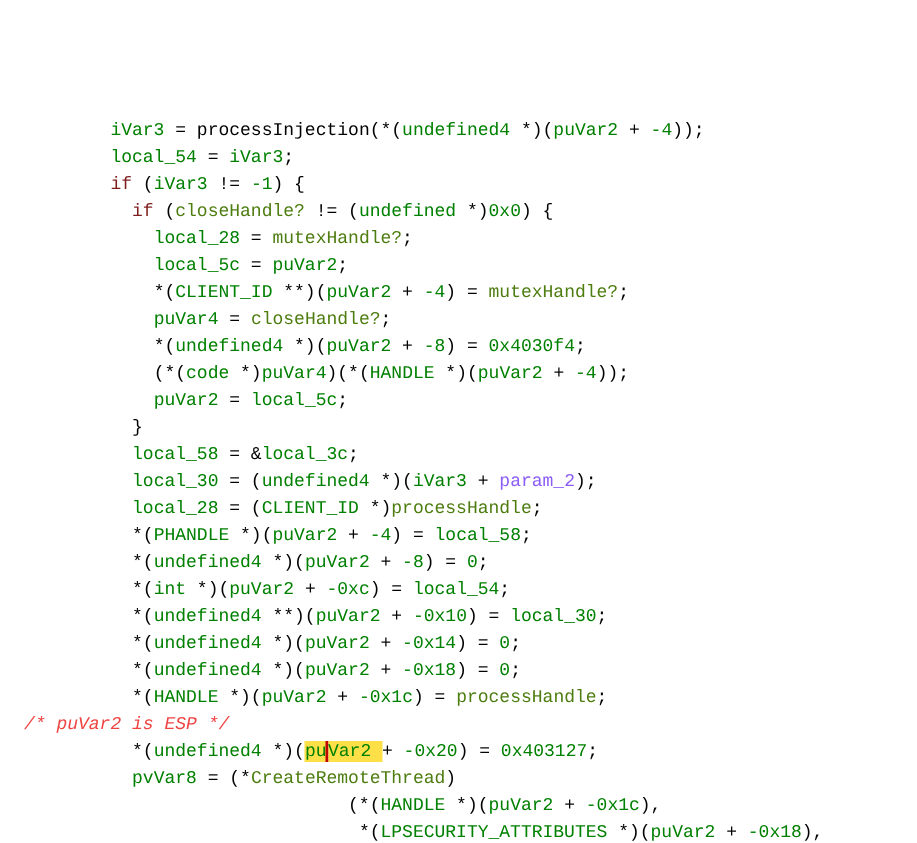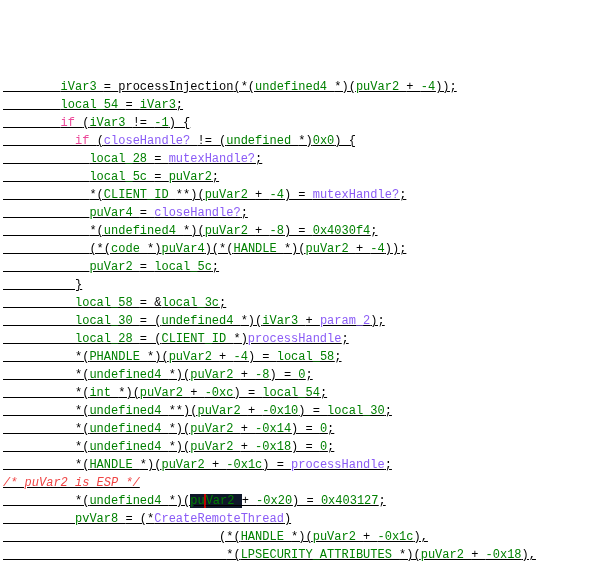--- a/index.html
+++ b/index.html
@@ -7,28 +7,28 @@
   background: #ffffff;
   font-family: "Consolas", "Monaco", "Courier New", monospace;
   font-size: 12px;
   line-height: 18px;
   white-space: pre;
   padding: 6px 0 6px 0;
   color: #000000;
   width: 611px;
   overflow: hidden;
 }
-.ln { display: block; padding-left: 3px; text-decoration: underline; }       
+.ln { display: block; padding-left: 16px; }       
 .id { color: #008000; }       
 .cm { color: #ef4444; font-style: italic; }
-.hl { background: #0f172a; }
+.hl { background: #fde047; }
 .caret { border-left: 2px solid #c00000; margin-left:-1px; }
 .bk { color:#000; }
-.kw2 { color:#ec4899; }
-.glb { color:#8b5cf6; }
+.kw2 { color:#7f1d1d; }
+.glb { color:#4d7c0f; }
 .num { color:#008000; }
 .param { color:#8b5cf6; }
 </style>
 </head>
 <body>
 
 
 
 <div id="code"><div class="ln">        <span class="id">iVar3 </span><span class="bk">= </span><span class="bk">processInjection</span><span class="bk">(*(</span><span class="id">undefined4 </span><span class="bk">*)(</span><span class="id">puVar2 </span><span class="bk">+ </span><span class="num">-4</span><span class="bk">));</span></div><div class="ln">        <span class="id">local_54 </span><span class="bk">= </span><span class="id">iVar3</span><span class="bk">;</span></div><div class="ln">        <span class="kw2">if </span><span class="bk">(</span><span class="id">iVar3 </span><span class="bk">!= </span><span class="num">-1</span><span class="bk">) {</span></div><div class="ln">          <span class="kw2">if </span><span class="bk">(</span><span class="glb">closeHandle? </span><span class="bk">!= (</span><span class="id">undefined </span><span class="bk">*)</span><span class="num">0x0</span><span class="bk">) {</span></div><div class="ln">            <span class="id">local_28 </span><span class="bk">= </span><span class="glb">mutexHandle?</span><span class="bk">;</span></div><div class="ln">            <span class="id">local_5c </span><span class="bk">= </span><span class="id">puVar2</span><span class="bk">;</span></div><div class="ln">            <span class="bk">*(</span><span class="id">CLIENT_ID </span><span class="bk">**)(</span><span class="id">puVar2 </span><span class="bk">+ </span><span class="num">-4</span><span class="bk">) = </span><span class="glb">mutexHandle?</span><span class="bk">;</span></div><div class="ln">            <span class="id">puVar4 </span><span class="bk">= </span><span class="glb">closeHandle?</span><span class="bk">;</span></div><div class="ln">            <span class="bk">*(</span><span class="id">undefined4 </span><span class="bk">*)(</span><span class="id">puVar2 </span><span class="bk">+ </span><span class="num">-8</span><span class="bk">) = </span><span class="num">0x4030f4</span><span class="bk">;</span></div><div class="ln">            <span class="bk">(*(</span><span class="id">code </span><span class="bk">*)</span><span class="id">puVar4</span><span class="bk">)(*(</span><span class="id">HANDLE </span><span class="bk">*)(</span><span class="id">puVar2 </span><span class="bk">+ </span><span class="num">-4</span><span class="bk">));</span></div><div class="ln">            <span class="id">puVar2 </span><span class="bk">= </span><span class="id">local_5c</span><span class="bk">;</span></div><div class="ln">          <span class="bk">}</span></div><div class="ln">          <span class="id">local_58 </span><span class="bk">= &amp;</span><span class="id">local_3c</span><span class="bk">;</span></div><div class="ln">          <span class="id">local_30 </span><span class="bk">= (</span><span class="id">undefined4 </span><span class="bk">*)(</span><span class="id">iVar3 </span><span class="bk">+ </span><span class="param">param_2</span><span class="bk">);</span></div><div class="ln">          <span class="id">local_28 </span><span class="bk">= (</span><span class="id">CLIENT_ID </span><span class="bk">*)</span><span class="glb">processHandle</span><span class="bk">;</span></div><div class="ln">          <span class="bk">*(</span><span class="id">PHANDLE </span><span class="bk">*)(</span><span class="id">puVar2 </span><span class="bk">+ </span><span class="num">-4</span><span class="bk">) = </span><span class="id">local_58</span><span class="bk">;</span></div><div class="ln">          <span class="bk">*(</span><span class="id">undefined4 </span><span class="bk">*)(</span><span class="id">puVar2 </span><span class="bk">+ </span><span class="num">-8</span><span class="bk">) = </span><span class="num">0</span><span class="bk">;</span></div><div class="ln">          <span class="bk">*(</span><span class="id">int </span><span class="bk">*)(</span><span class="id">puVar2 </span><span class="bk">+ </span><span class="num">-0xc</span><span class="bk">) = </span><span class="id">local_54</span><span class="bk">;</span></div><div class="ln">          <span class="bk">*(</span><span class="id">undefined4 </span><span class="bk">**)(</span><span class="id">puVar2 </span><span class="bk">+ </span><span class="num">-0x10</span><span class="bk">) = </span><span class="id">local_30</span><span class="bk">;</span></div><div class="ln">          <span class="bk">*(</span><span class="id">undefined4 </span><span class="bk">*)(</span><span class="id">puVar2 </span><span class="bk">+ </span><span class="num">-0x14</span><span class="bk">) = </span><span class="num">0</span><span class="bk">;</span></div><div class="ln">          <span class="bk">*(</span><span class="id">undefined4 </span><span class="bk">*)(</span><span class="id">puVar2 </span><span class="bk">+ </span><span class="num">-0x18</span><span class="bk">) = </span><span class="num">0</span><span class="bk">;</span></div><div class="ln">          <span class="bk">*(</span><span class="id">HANDLE </span><span class="bk">*)(</span><span class="id">puVar2 </span><span class="bk">+ </span><span class="num">-0x1c</span><span class="bk">) = </span><span class="glb">processHandle</span><span class="bk">;</span></div><div class="ln"><span class="cm">/* puVar2 is ESP */</span></div><div class="ln">          <span class="bk">*(</span><span class="id">undefined4 </span><span class="bk">*)(</span><span class="id hl">pu</span><span class="caret"></span><span class="id hl">Var2 </span><span class="bk">+ </span><span class="num">-0x20</span><span class="bk">) = </span><span class="num">0x403127</span><span class="bk">;</span></div><div class="ln">          <span class="id">pvVar8 </span><span class="bk">= (*</span><span class="glb">CreateRemoteThread</span><span class="bk">)</span></div><div class="ln">                              <span class="bk">(*(</span><span class="id">HANDLE </span><span class="bk">*)(</span><span class="id">puVar2 </span><span class="bk">+ </span><span class="num">-0x1c</span><span class="bk">),</span></div><div class="ln">                               <span class="bk">*(</span><span class="id">LPSECURITY_ATTRIBUTES </span><span class="bk">*)(</span><span class="id">puVar2 </span><span class="bk">+ </span><span class="num">-0x18</span><span class="bk">),</span></div></div>
 

